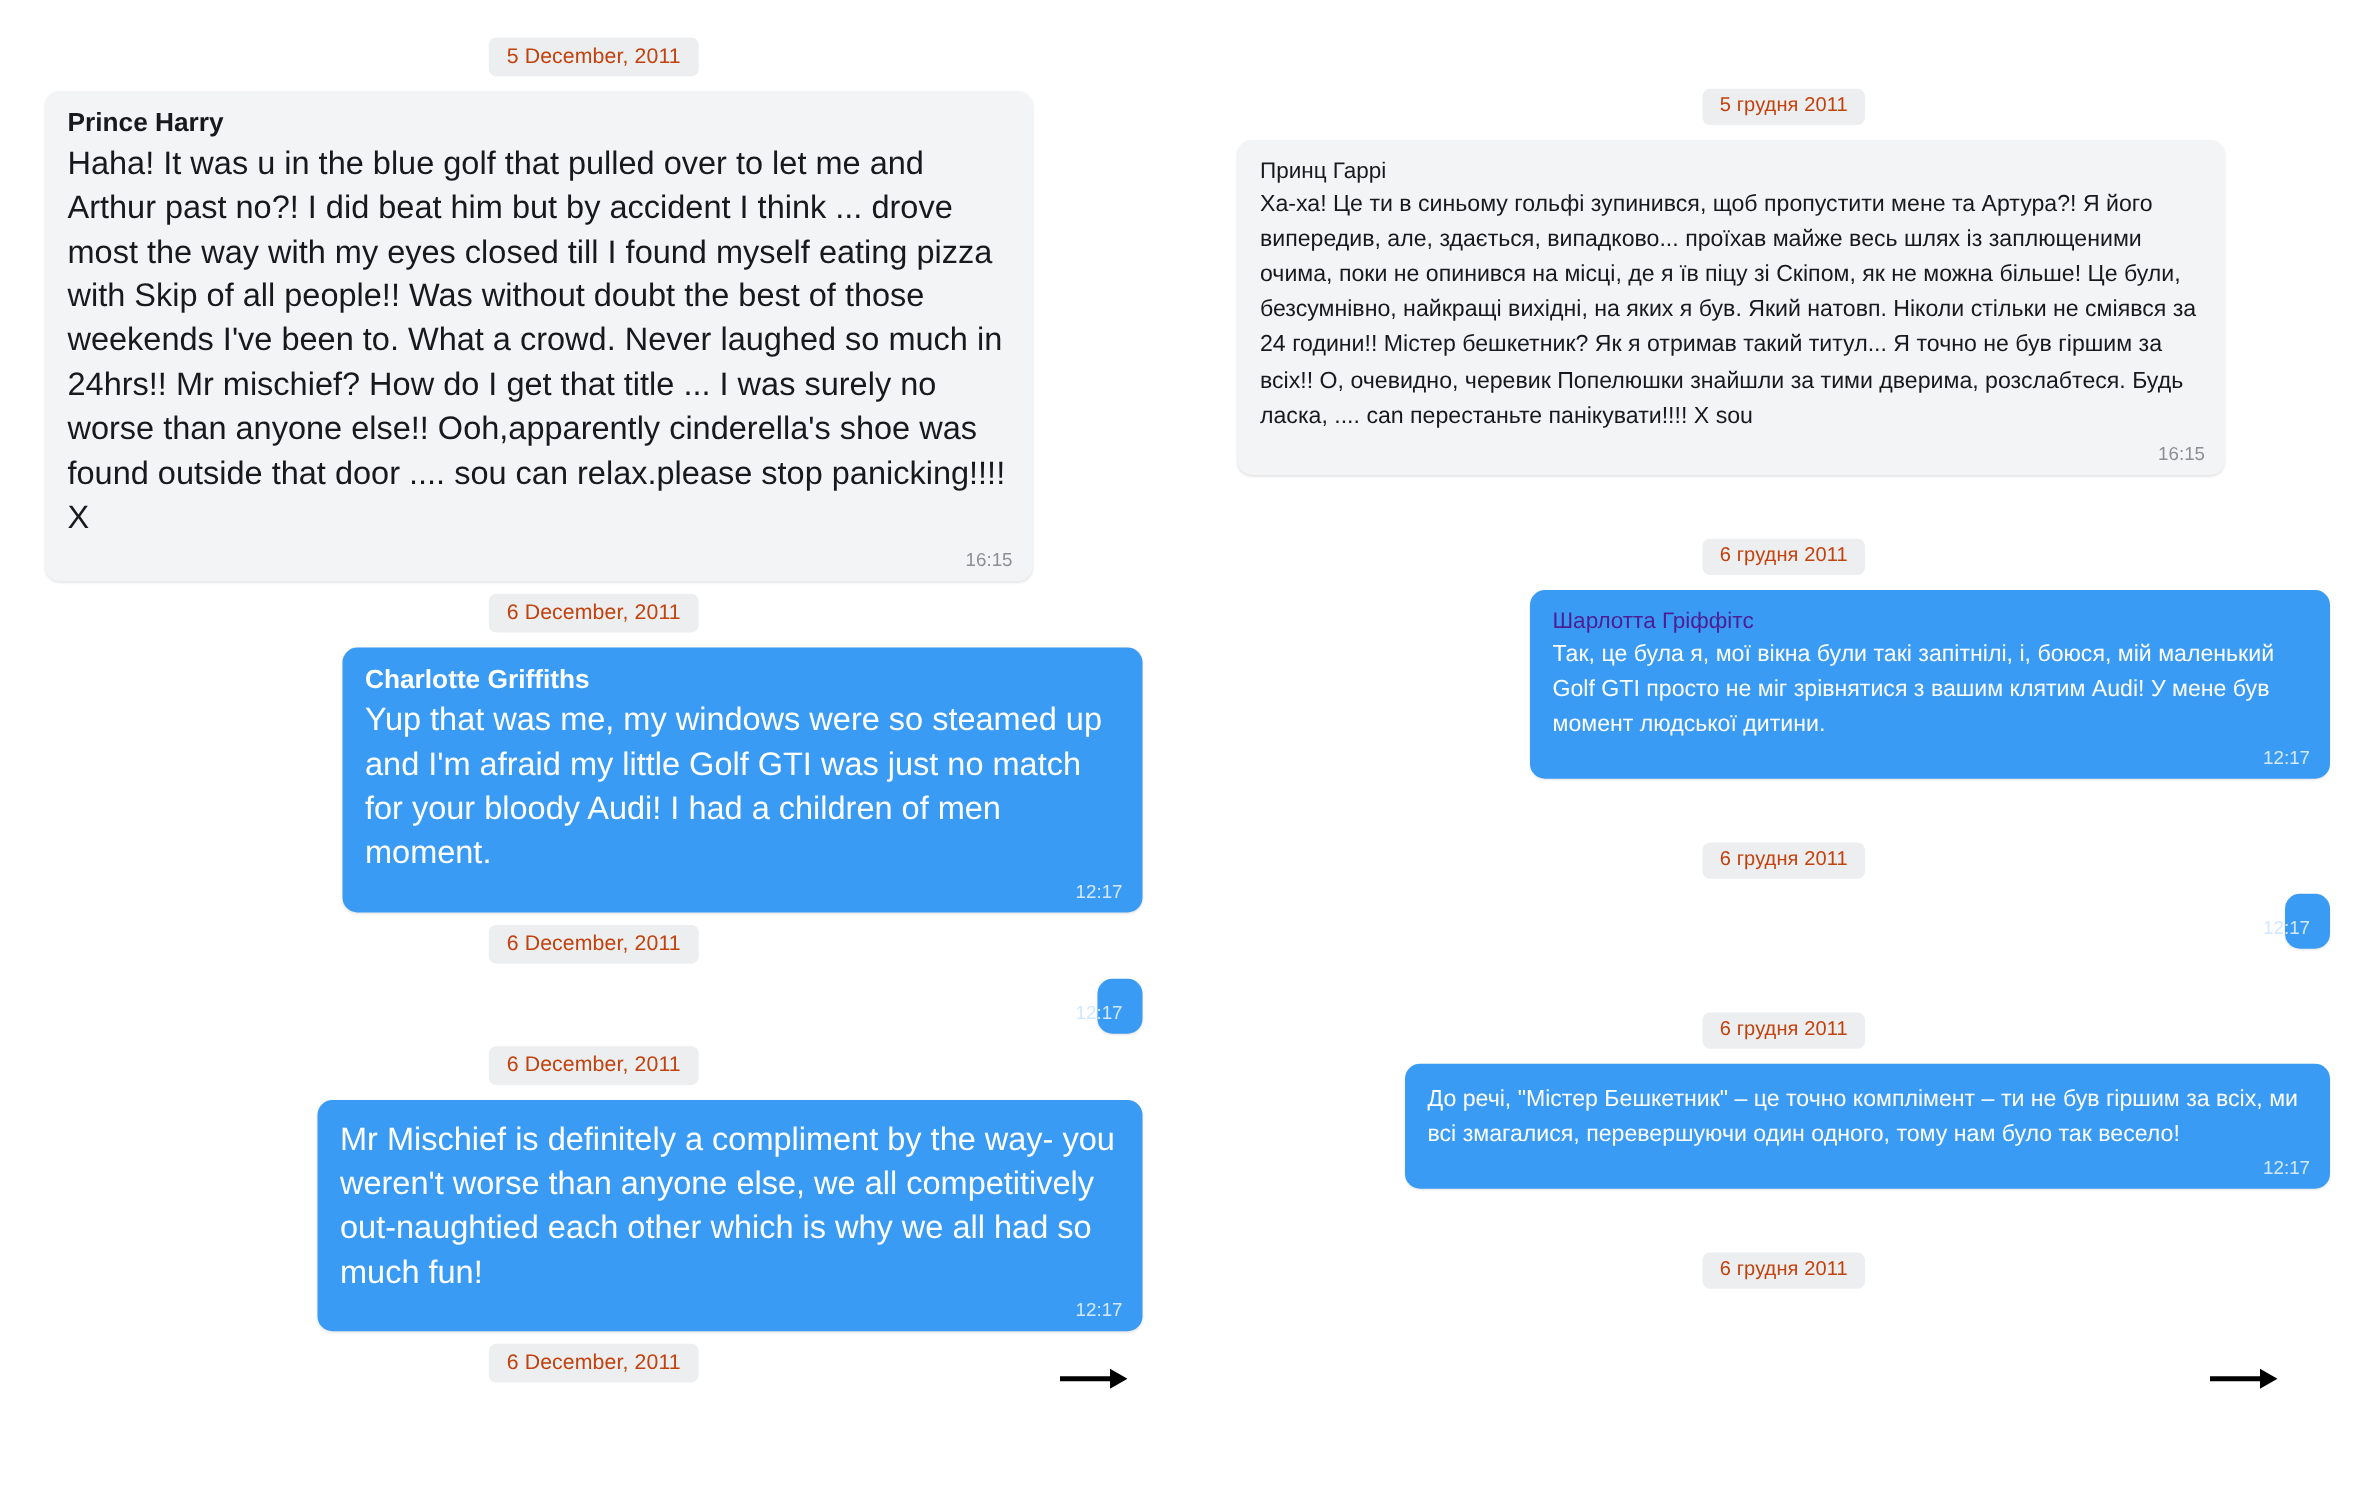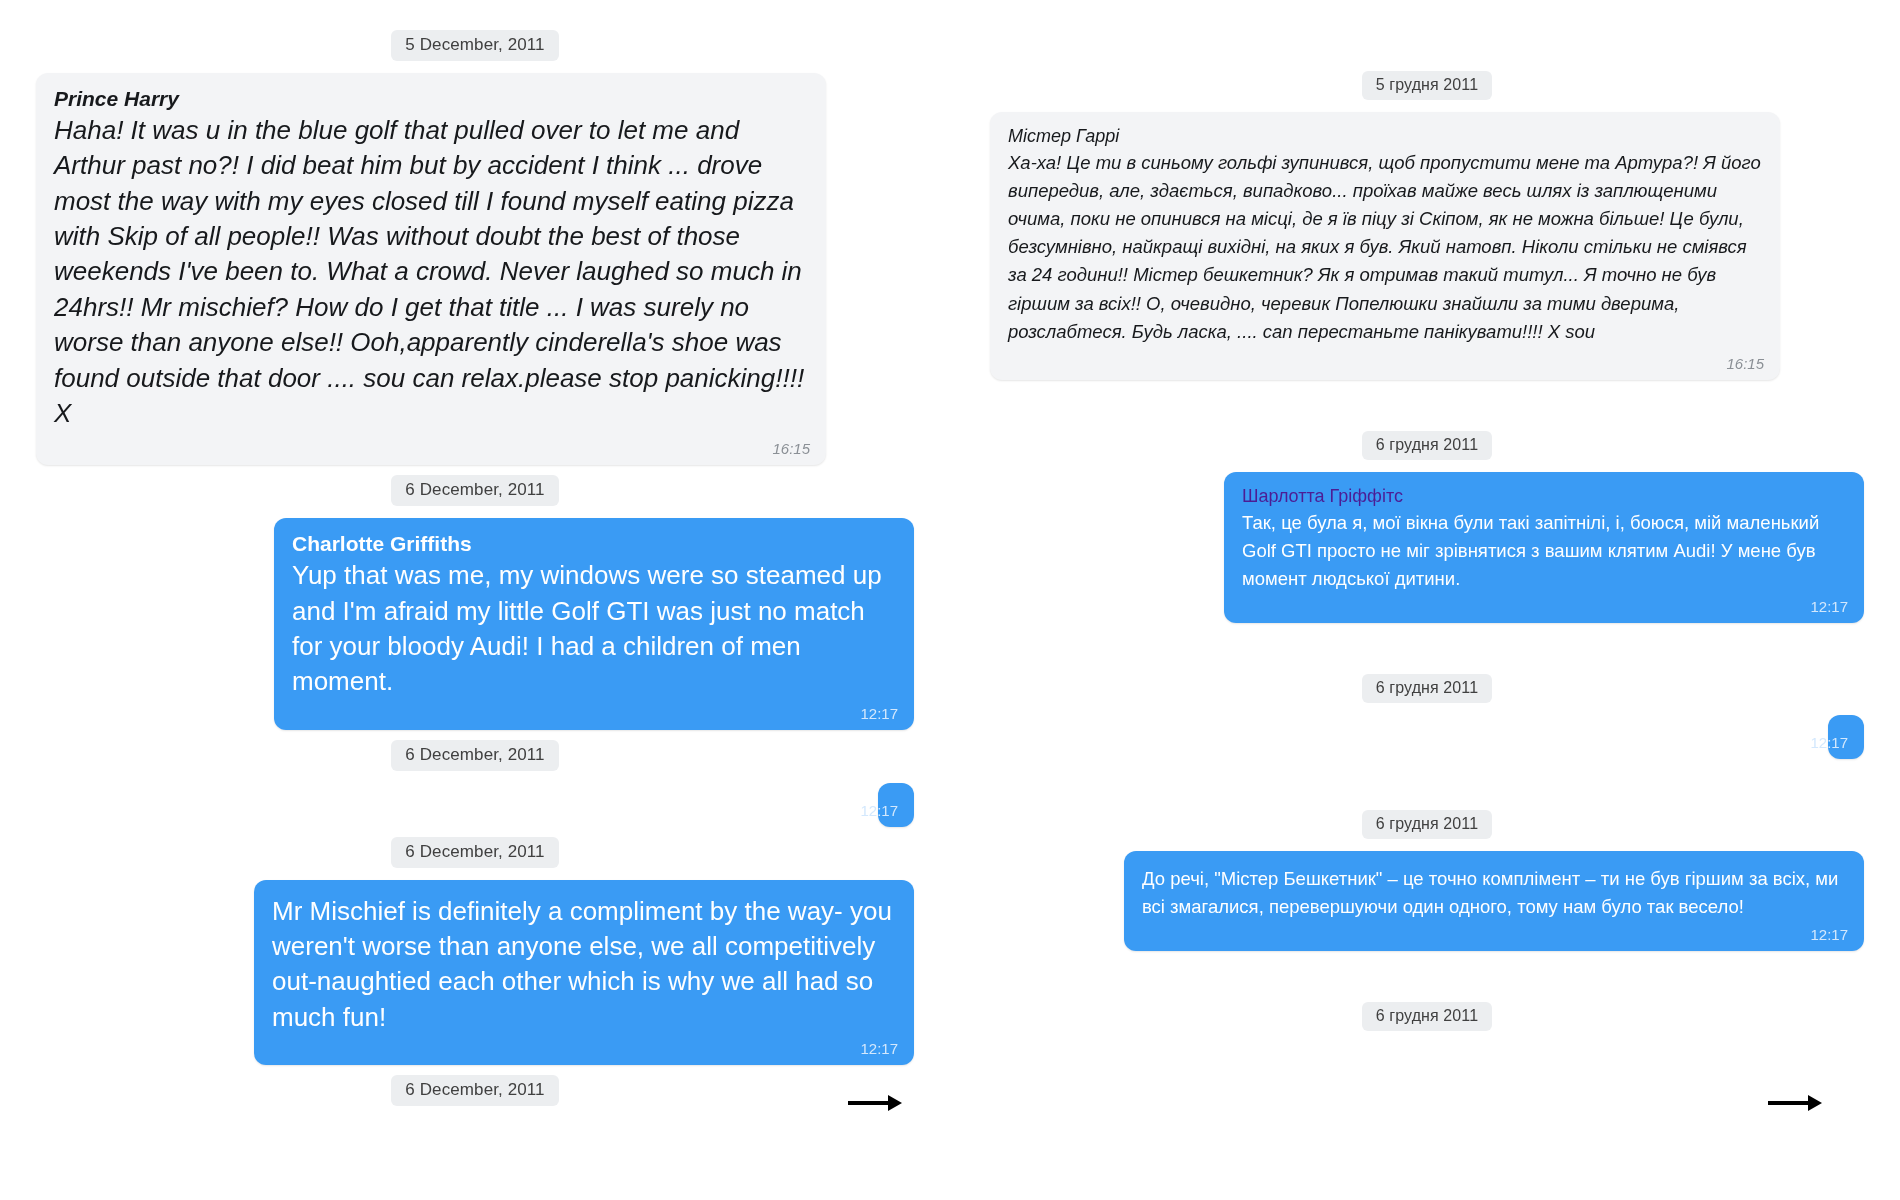--- a/index.html
+++ b/index.html
@@ -26,21 +26,21 @@
   .column.right { padding-left: 40px; }
 
   
   .date-row {
     display: flex;
     justify-content: center;
     margin: 10px 0 12px 0;
   }
   .date-chip {
     background: #eceef0;
-    color: #404040;
+    color: #c2410c;
     border-radius: 6px;
     padding: 5px 14px 6px 14px;
     font-size: 17px;
     letter-spacing: 0.1px;
   }
   .right .date-chip { font-size: 16px; margin-top: 41px; }
 
   
   .bubble-row { display: flex; }
   .bubble-row.in { justify-content: flex-start; }
@@ -80,21 +80,21 @@
   .time {
     position: absolute;
     right: 16px;
     bottom: 8px;
     font-size: 15px;
   }
   .bubble.in .time { color: #8b9096; margin-left: 28px; }
   .bubble.out .time { color: #d3e8fd; }
 
   
-  .bubble.first { max-width: 790px; padding-bottom: 34px; font-style: italic; }
+  .bubble.first { max-width: 790px; padding-bottom: 34px; }
 
   
   .arrow {
     position: absolute;
     width: 54px;
     height: 30px;
   }
   .arrow svg { display: block; }
 </style>
 </head>
@@ -162,21 +162,21 @@
   </div>
 
   <div class="column right">
 
     <div class="date-row">
       <span class="date-chip">5 грудня 2011</span>
     </div>
 
     <div class="bubble-row in">
       <div class="bubble in first">
-        <span class="sender">Містер Гаррі</span>
+        <span class="sender">Принц Гаррі</span>
         <span class="text">Ха-ха! Це ти в синьому гольфі зупинився, щоб пропустити мене та Артура?! Я його випередив, але, здається, випадково... проїхав майже весь шлях із заплющеними очима, поки не опинився на місці, де я їв піцу зі Скіпом, як не можна більше! Це були, безсумнівно, найкращі вихідні, на яких я був. Який натовп. Ніколи стільки не сміявся за 24 години!! Містер бешкетник? Як я отримав такий титул... Я точно не був гіршим за всіх!! О, очевидно, черевик Попелюшки знайшли за тими дверима, розслабтеся. Будь ласка, .... can перестаньте панікувати!!!! X sou</span>
         <span class="time">16:15</span>
       </div>
     </div>
 
     <div class="date-row">
       <span class="date-chip">6 грудня 2011</span>
     </div>
 
     <div class="bubble-row out">

